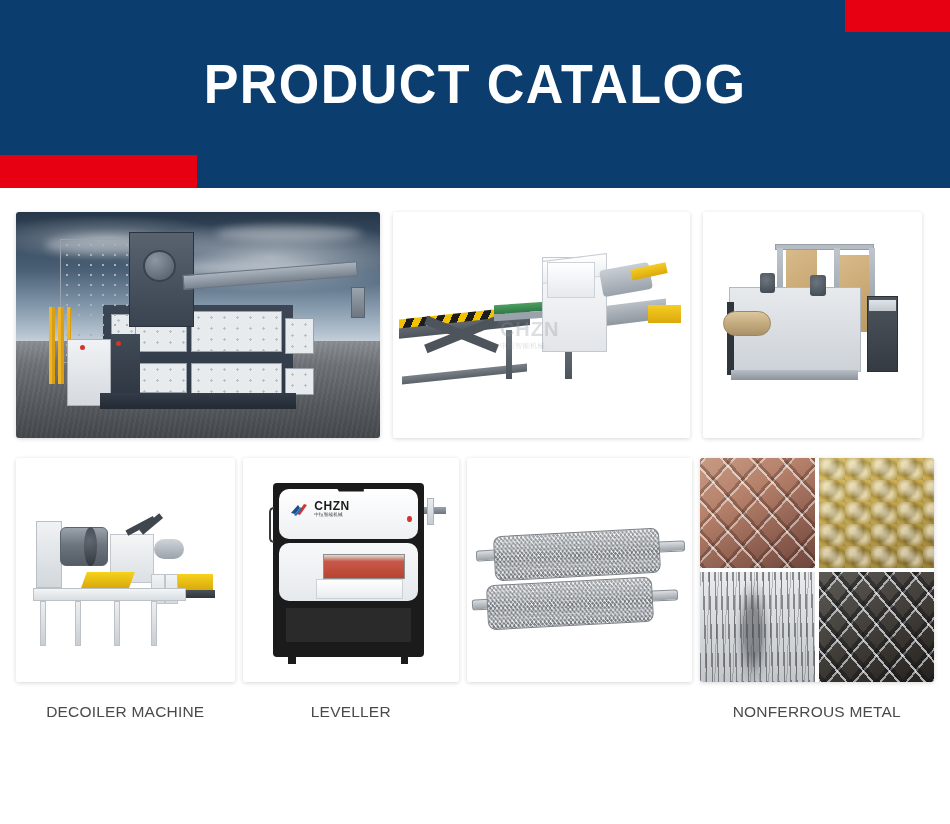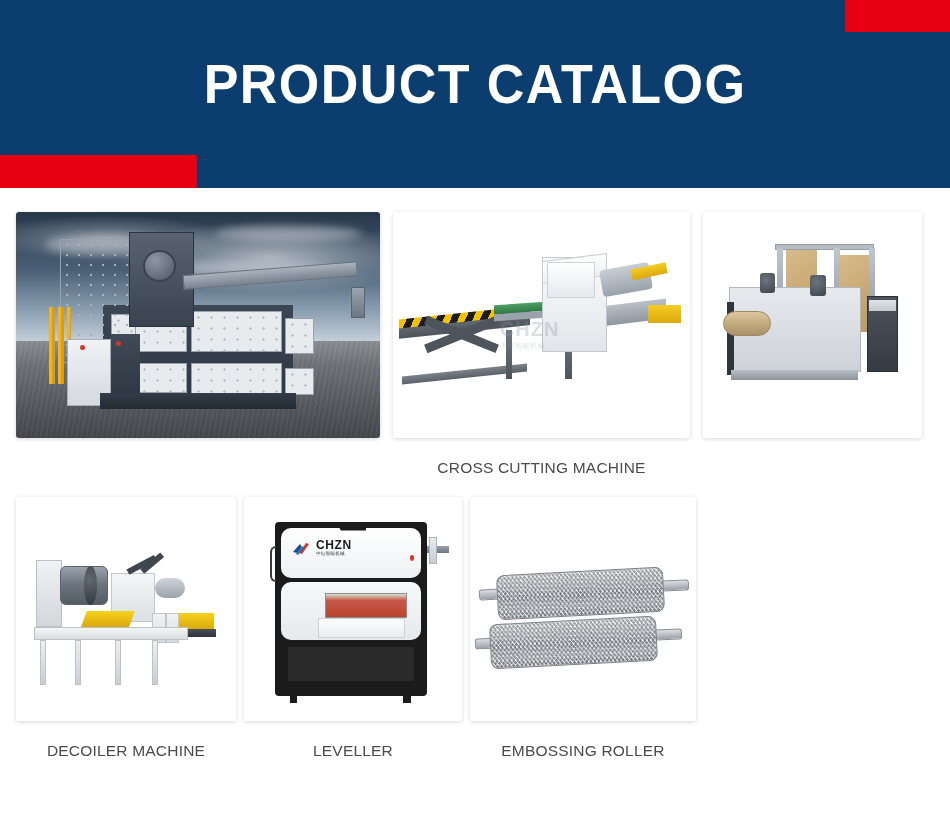--- a/index.html
+++ b/index.html
@@ -563,21 +563,20 @@
           <div class="cc-hood"></div>
           <div class="cc-decoil"></div>
           <div class="cc-yellow-a"></div>
           <div class="cc-yellow-b"></div>
           <div class="cc-watermark">
             <span>CHZN</span>
             <small>中恒智能机械</small>
           </div>
         </div>
       </div>
-      <div class="caption">CROSS CUTTING MACHINE</div>
     </div>
 
     <div class="card-wrap c3">
       <div class="thumb">
         <div class="scene-perf">
           <div class="pf-frame-top"></div>
           <div class="pf-post" style="left:34%;top:16%;"></div>
           <div class="pf-post" style="left:60%;top:16%;"></div>
           <div class="pf-post" style="left:76%;top:16%;"></div>
           <div class="pf-paper" style="left:38%;top:17%;"></div>
@@ -661,17 +660,27 @@
       <div class="thumb">
         <div class="scene-roll">
           <div class="rl-shaft rl-s1"></div>
           <div class="rl-shaft rl-s2"></div>
           <div class="rl-roller rl-r1"></div>
           <div class="rl-shaft rl-s3"></div>
           <div class="rl-shaft rl-s4"></div>
           <div class="rl-roller rl-r2"></div>
         </div>
       </div>
-      <div class="caption">EMBOSSING ROLLER</div>
     </div>
 
+    <div class="card-wrap c7">
+      <div class="thumb">
+        <div class="scene-metal">
+          <div class="tex tex-copper"></div>
+          <div class="tex tex-gold"></div>
+          <div class="tex tex-wood"></div>
+          <div class="tex tex-steel"></div>
+        </div>
+      </div>
+      <div class="caption">NONFERROUS METAL</div>
+    </div>
   </div>
 </div>
 
 </body></html>

